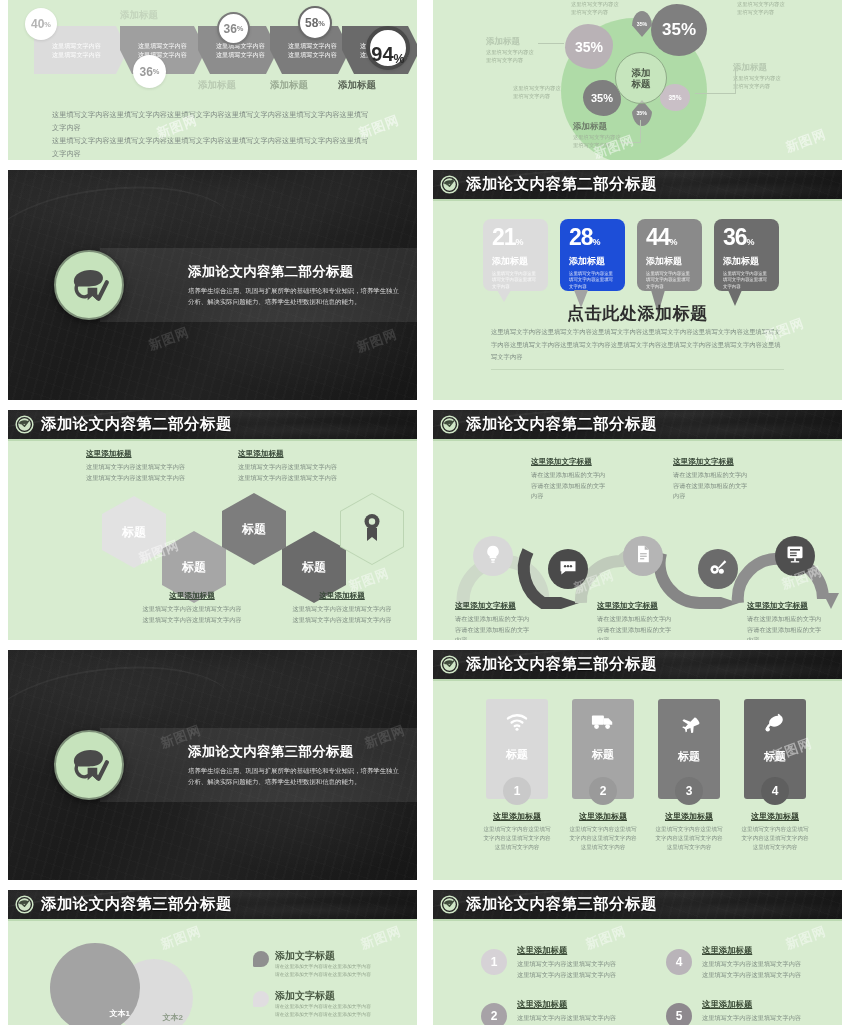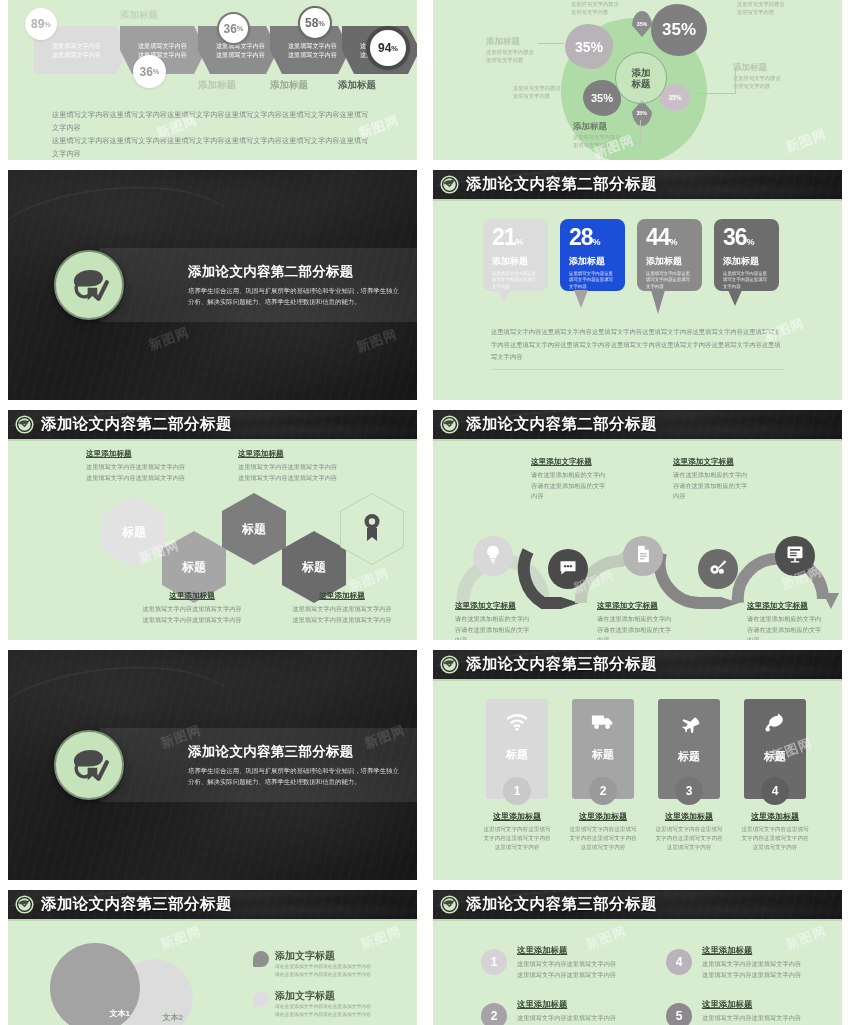--- a/index.html
+++ b/index.html
@@ -246,36 +246,36 @@
         <div class="ln">这里填写文字内容</div>
       </div>
     </div>
 
     <div class="chev-cap" style="left:112px;top:9px;color:#c3d4bc;">添加标题</div>
     <div class="chev-cap" style="left:190px;top:79px;color:#b9cab2;">添加标题</div>
     <div class="chev-cap" style="left:262px;top:79px;color:#9aab93;">添加标题</div>
     <div class="chev-cap" style="left:330px;top:79px;color:#5a6456;">添加标题</div>
 
     <div class="badge" style="left:17px;top:8px;width:32px;height:32px;font-size:12px;color:#b4b4b4;">
-      <span>89</span>
+      <span>40</span>
           <span class="pc">%</span>
     </div>
     <div class="badge" style="left:125px;top:55px;width:33px;height:33px;font-size:12px;color:#9a9a9a;">
       <span>36</span>
           <span class="pc">%</span>
     </div>
     <div class="badge" style="left:209px;top:12px;width:33px;height:33px;font-size:12px;color:#8a8a8a;border:2px solid #7a7a7a;">
       <span>36</span>
           <span class="pc">%</span>
     </div>
     <div class="badge" style="left:290px;top:6px;width:34px;height:34px;font-size:12px;color:#6b6b6b;border:2px solid #6b6b6b;">
       <span>58</span>
           <span class="pc">%</span>
     </div>
-    <div class="badge" style="left:358px;top:26px;width:44px;height:44px;font-size:12px;color:#2b2b2b;border:4px solid #4a4a4a;">
+    <div class="badge" style="left:358px;top:26px;width:44px;height:44px;font-size:20px;color:#2b2b2b;border:4px solid #4a4a4a;align-items:flex-end;">
       <span>94</span>
           <span class="pc">%</span>
     </div>
 
     <div class="s1foot">
       <p>这里填写文字内容这里填写文字内容这里填写文字内容这里填写文字内容这里填写文字内容这里填写文字内容</p>
       <p>这里填写文字内容这里填写文字内容这里填写文字内容这里填写文字内容这里填写文字内容这里填写文字内容</p>
     </div>
     <div class="wm" style="left:148px;top:118px;color:rgba(255,255,255,.55);">新图网</div>
     <div class="wm" style="left:350px;top:118px;color:rgba(255,255,255,.55);">新图网</div>
@@ -407,20 +407,21 @@
            <div class="d">这里填写文字内容这里填写文字内容这里填写文字内容</div>
            <div class="tail" style="border-top:24px solid #8a8a8a;"></div>
          </div>
          <div class="bub" style="background:#6d6d6d;">
            <div class="num"><span>36</span><i>%</i></div>
            <div class="t">添加标题</div>
            <div class="d">这里填写文字内容这里填写文字内容这里填写文字内容</div>
            <div class="tail" style="border-top:16px solid #6d6d6d;"></div>
          </div>
        </div>
+       <div class="s4title">点击此处添加标题</div>
        <div class="s4body">
          <p>这里填写文字内容这里填写文字内容这里填写文字内容这里填写文字内容这里填写文字内容这里填写写文字内容这里填写文字内容这里填写文字内容这里填写文字内容这里填写文字内容这里填写文字内容这里填写文字内容</p>
          <div class="rule"></div>
        </div>
        <div class="wm" style="left:330px;top:118px;color:rgba(255,255,255,.5);">新图网</div>
      </div>
    </div>
   </div>
 
   <div class="slide r2">

